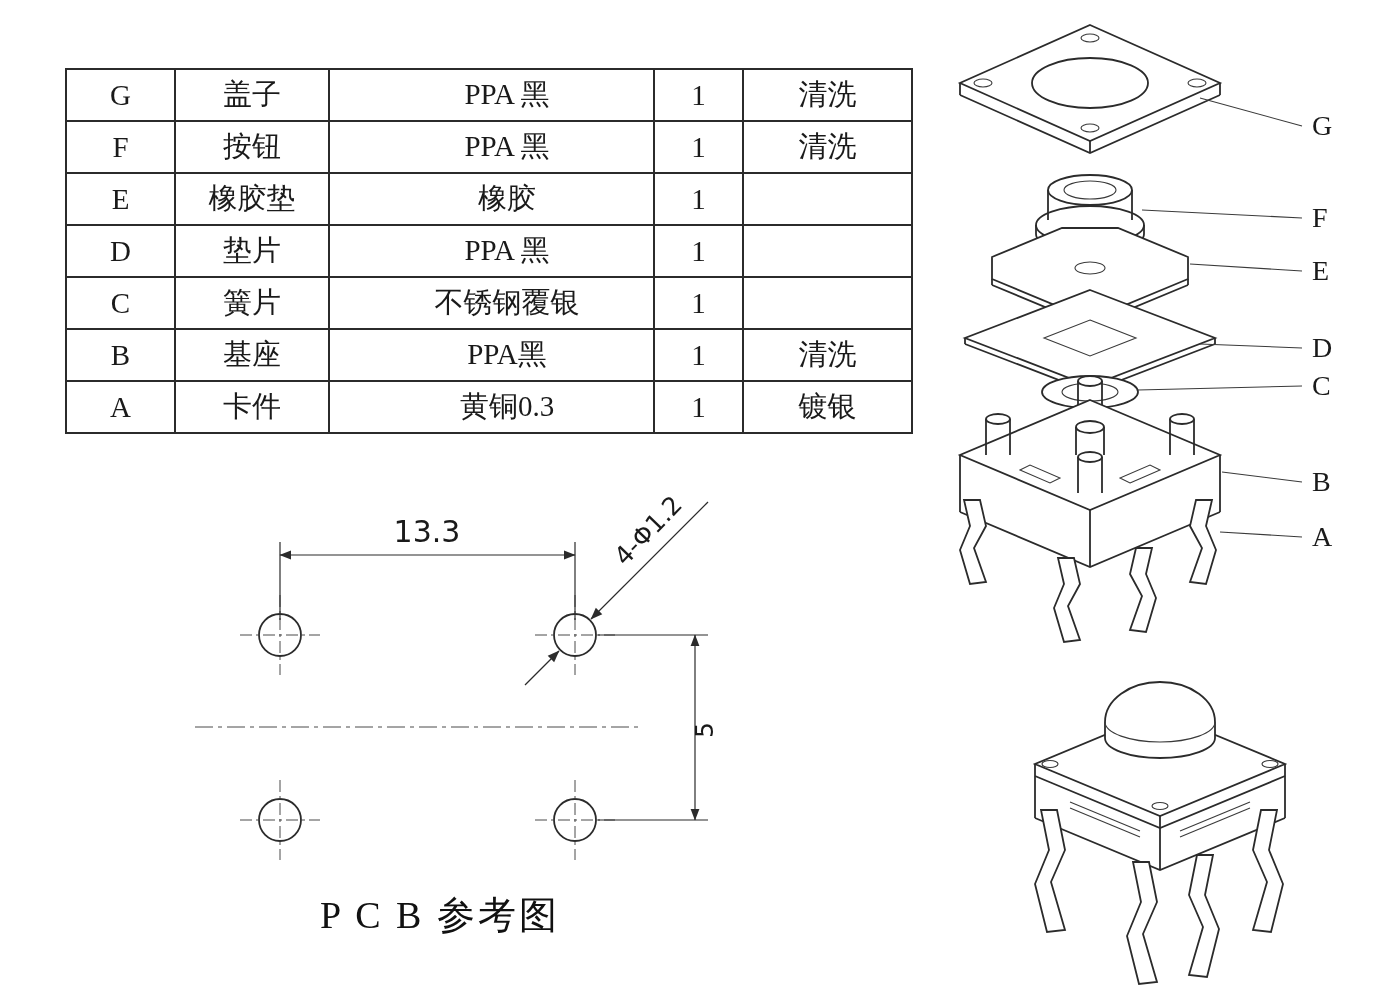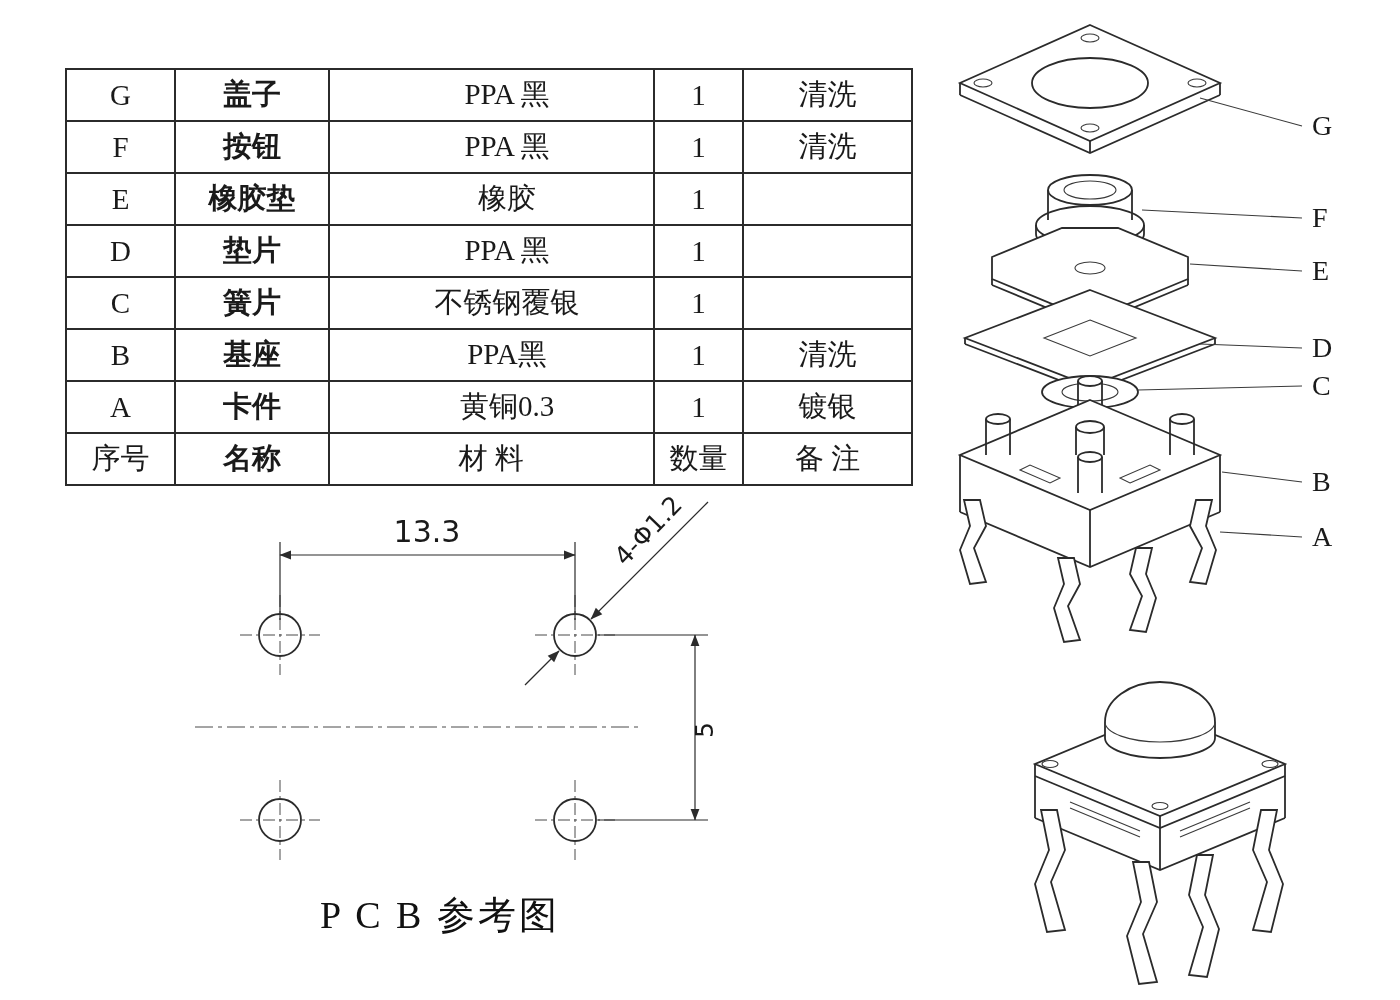--- a/index.html
+++ b/index.html
@@ -6,21 +6,21 @@
   .sheet{position:relative;width:1400px;height:1000px;background:#ffffff;
          font-family:"Liberation Serif",serif;color:#1a1a1a;overflow:hidden;}
 
   
   table.bom{position:absolute;left:65px;top:68px;border-collapse:collapse;
             table-layout:fixed;width:795px;}
   table.bom td{border:2px solid #2b2b2b;height:48px;font-size:29px;
                text-align:center;vertical-align:middle;white-space:nowrap;
                overflow:hidden;font-family:"Liberation Serif",serif;}
   td.col-no{width:105px;}
-  td.col-name{width:150px;font-weight:bold;}
+  td.col-name{width:150px;}
   td.col-mat{width:290px;text-align:left;padding-left:32px;}
   td.col-mat.hdr{text-align:center;padding-left:0;}
   td.col-qty{width:85px;}
   td.col-note{width:165px;}
 
   
   svg{position:absolute;}
   .pcb-svg{left:160px;top:480px;}
   .exploded-svg{left:900px;top:0px;}
   .assembled-svg{left:945px;top:650px;}
@@ -86,27 +86,20 @@
         <td class="col-qty">1</td>
         <td class="col-note">清洗</td>
       </tr>
       <tr>
         <td class="col-no">A</td>
         <td class="col-name">卡件</td>
         <td class="col-mat">黄铜0.3</td>
         <td class="col-qty">1</td>
         <td class="col-note">镀银</td>
       </tr>
-      <tr>
-        <td class="col-no">序号</td>
-        <td class="col-name">名称</td>
-        <td class="col-mat hdr">材  料</td>
-        <td class="col-qty">数量</td>
-        <td class="col-note">备  注</td>
-      </tr>
     </tbody>
   </table>
 
   <svg class="pcb-svg" width="640" height="480" viewBox="0 0 640 480">
     <defs>
       <marker id="arr" viewBox="0 0 10 10" refX="9.5" refY="5" markerWidth="10" markerHeight="10" orient="auto-start-reverse">
         <path d="M0,1.2 L10,5 L0,8.8 Z" class="arrfill"></path>
       </marker>
     </defs>
 

